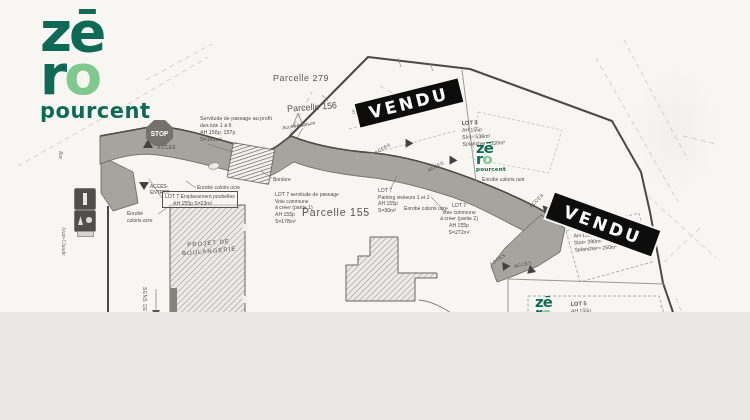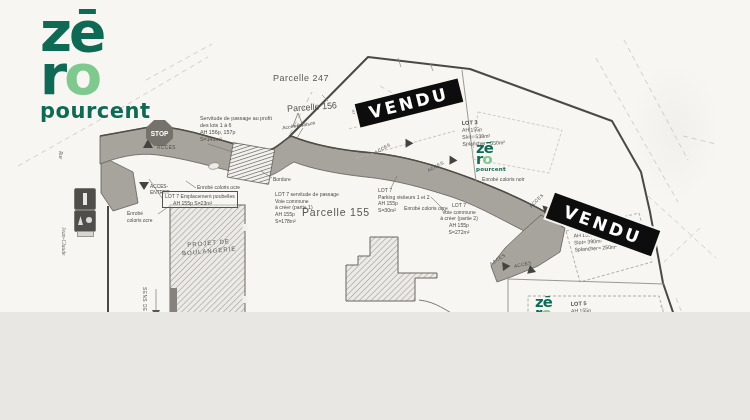--- a/index.html
+++ b/index.html
@@ -179,21 +179,21 @@
     </div>
   <div class="sign" style="left:74px;top:188px;">
       <span class="bar"></span>
     </div>
   <div class="sign" style="left:74px;top:210px;">
       <span class="ped"></span>
       <span class="flo"></span>
     </div>
   <div class="plate" style="left:77px;top:231px;"></div>
 
-  <div class="lbl" style="left:273px;top:73px;font-size:9px;letter-spacing:.5px;color:#5a5854;">Parcelle 247</div>
+  <div class="lbl" style="left:273px;top:73px;font-size:9px;letter-spacing:.5px;color:#5a5854;">Parcelle 279</div>
   <div class="lbl" style="left:287px;top:102px;font-size:9px;transform:rotate(-4deg);color:#5a5854;">Parcelle 156</div>
   <div class="lbl" style="left:302px;top:206px;font-size:10.5px;letter-spacing:.8px;color:#56544f;">Parcelle 155</div>
 
   <div class="lbl" style="left:200px;top:115px;">
     <span class="ln">Servitude de passage au profit</span>
     <span class="ln">des lots 1 à 6</span>
     <span class="ln">AH 156p, 157p</span>
     <span class="ln">S=141m²</span>
   </div>
   <div class="lbl" style="left:282px;top:122px;font-size:5px;transform:rotate(-9deg);">Accès livraison</div>

